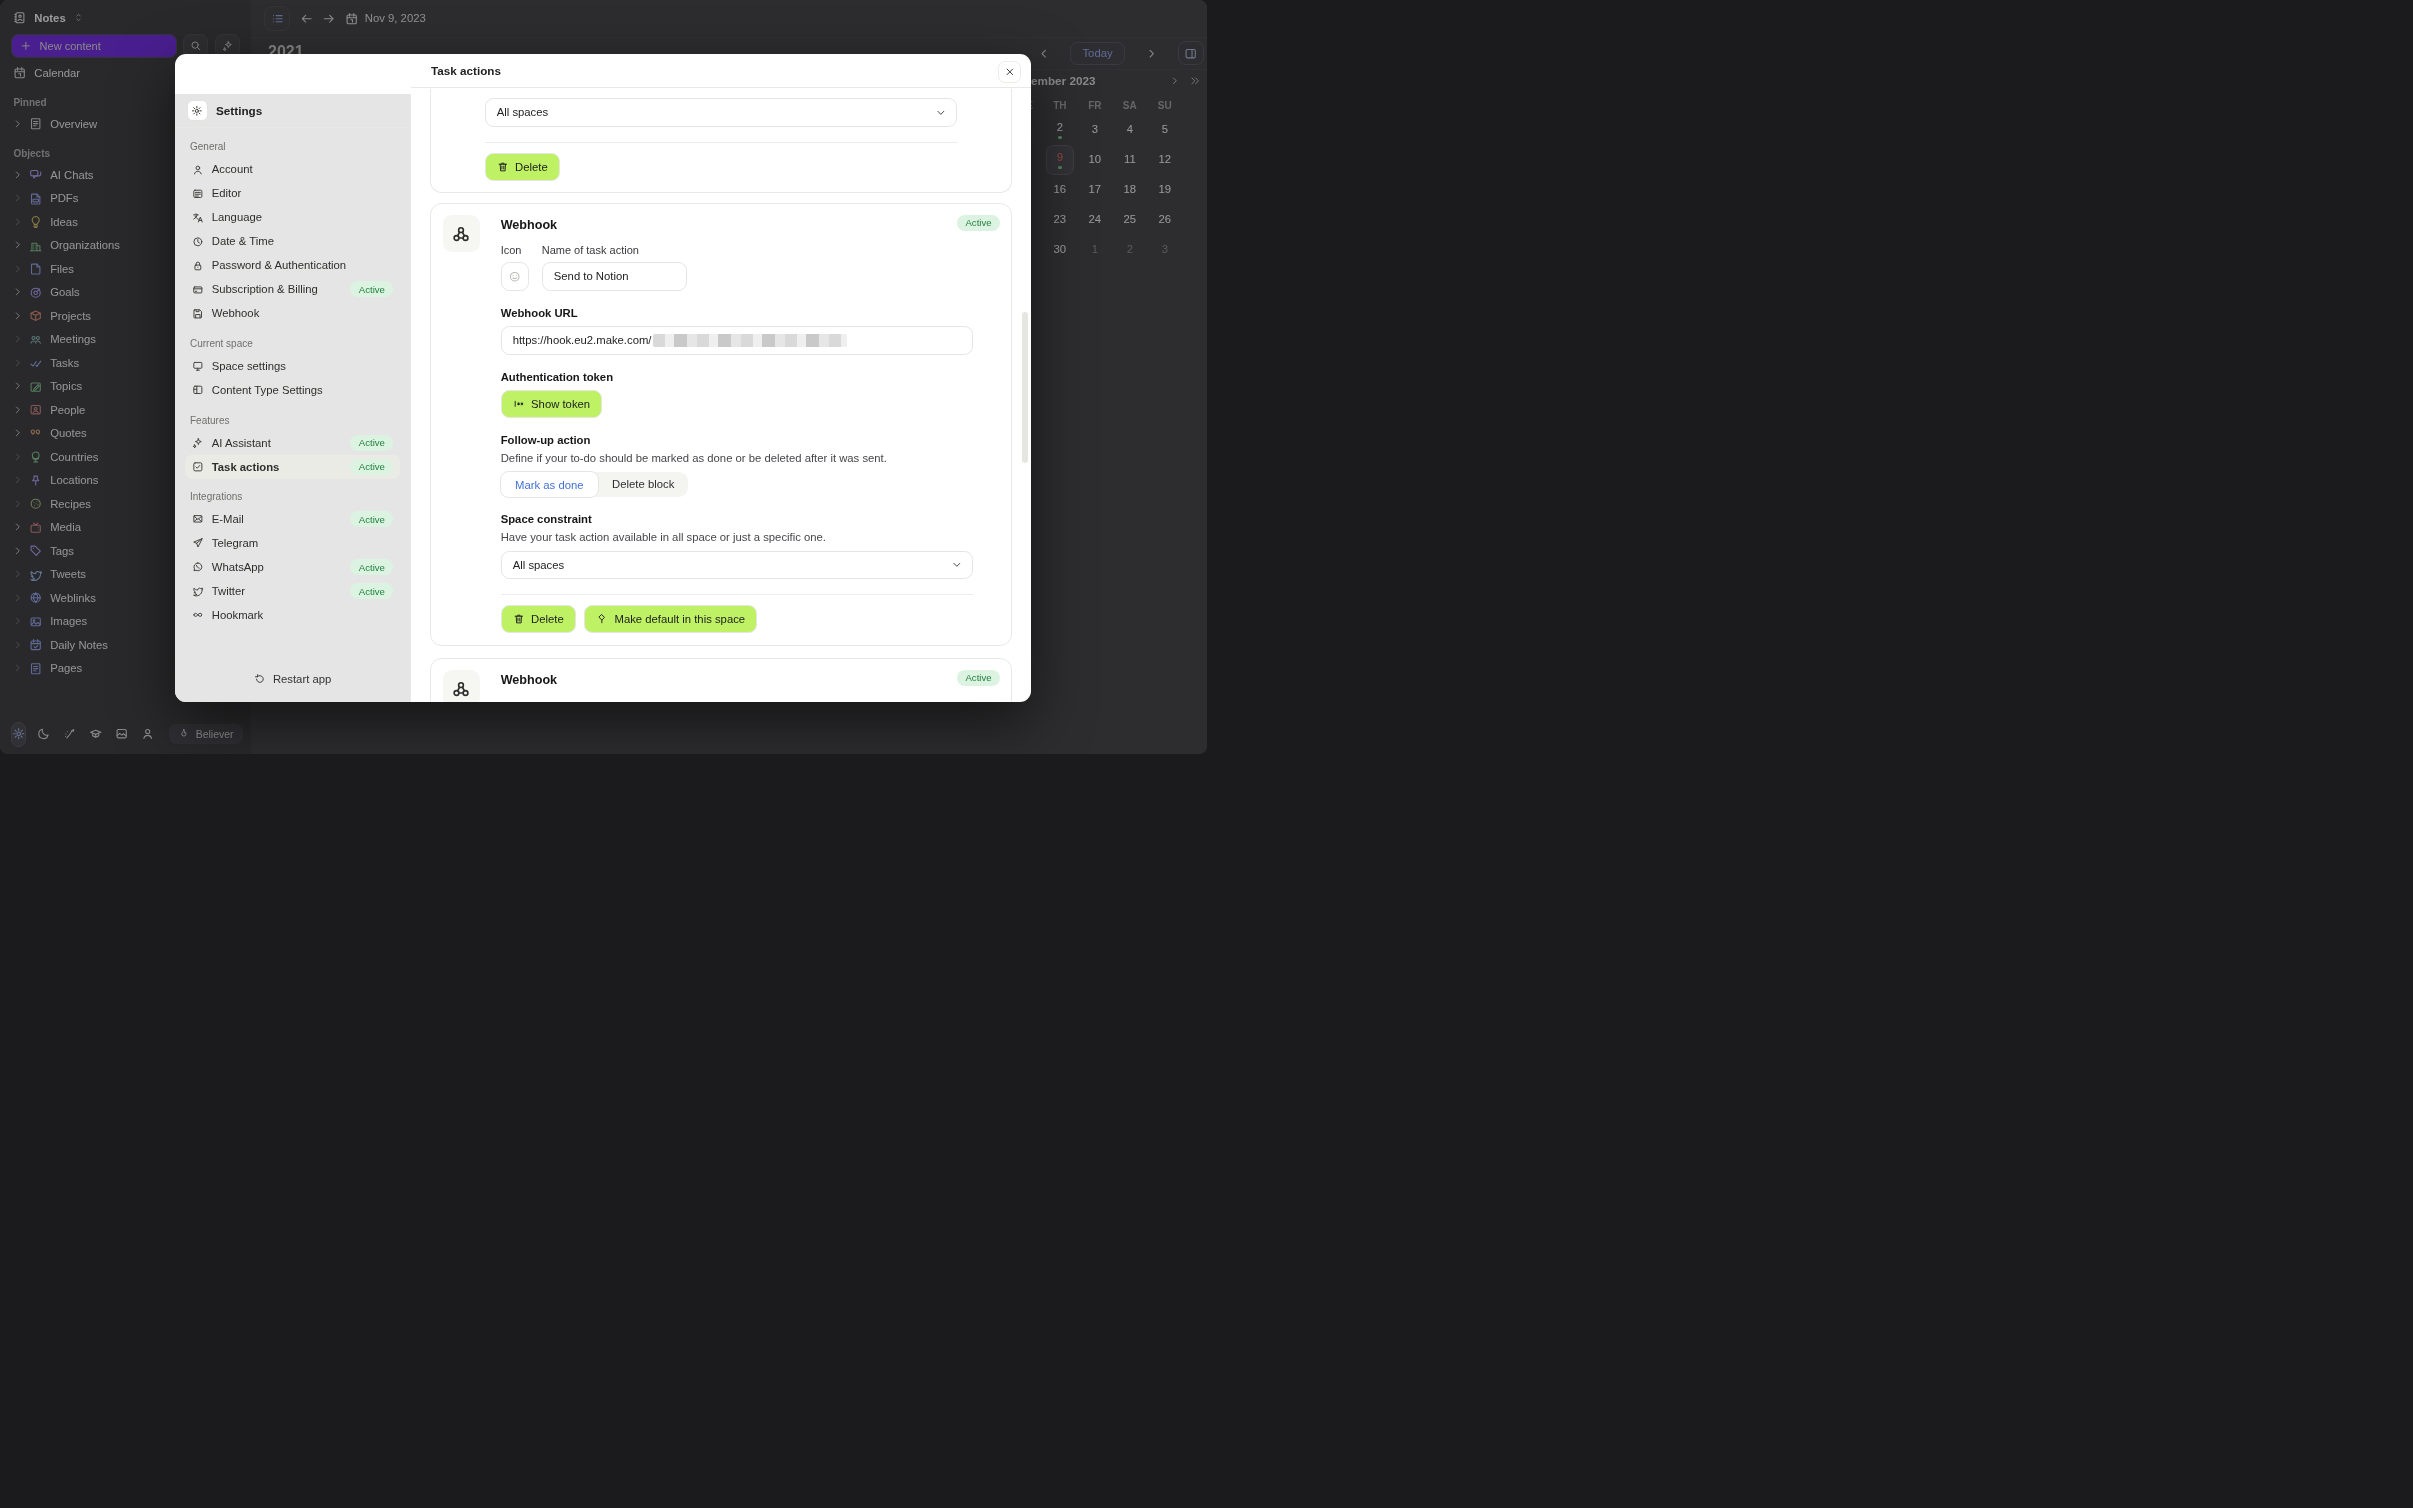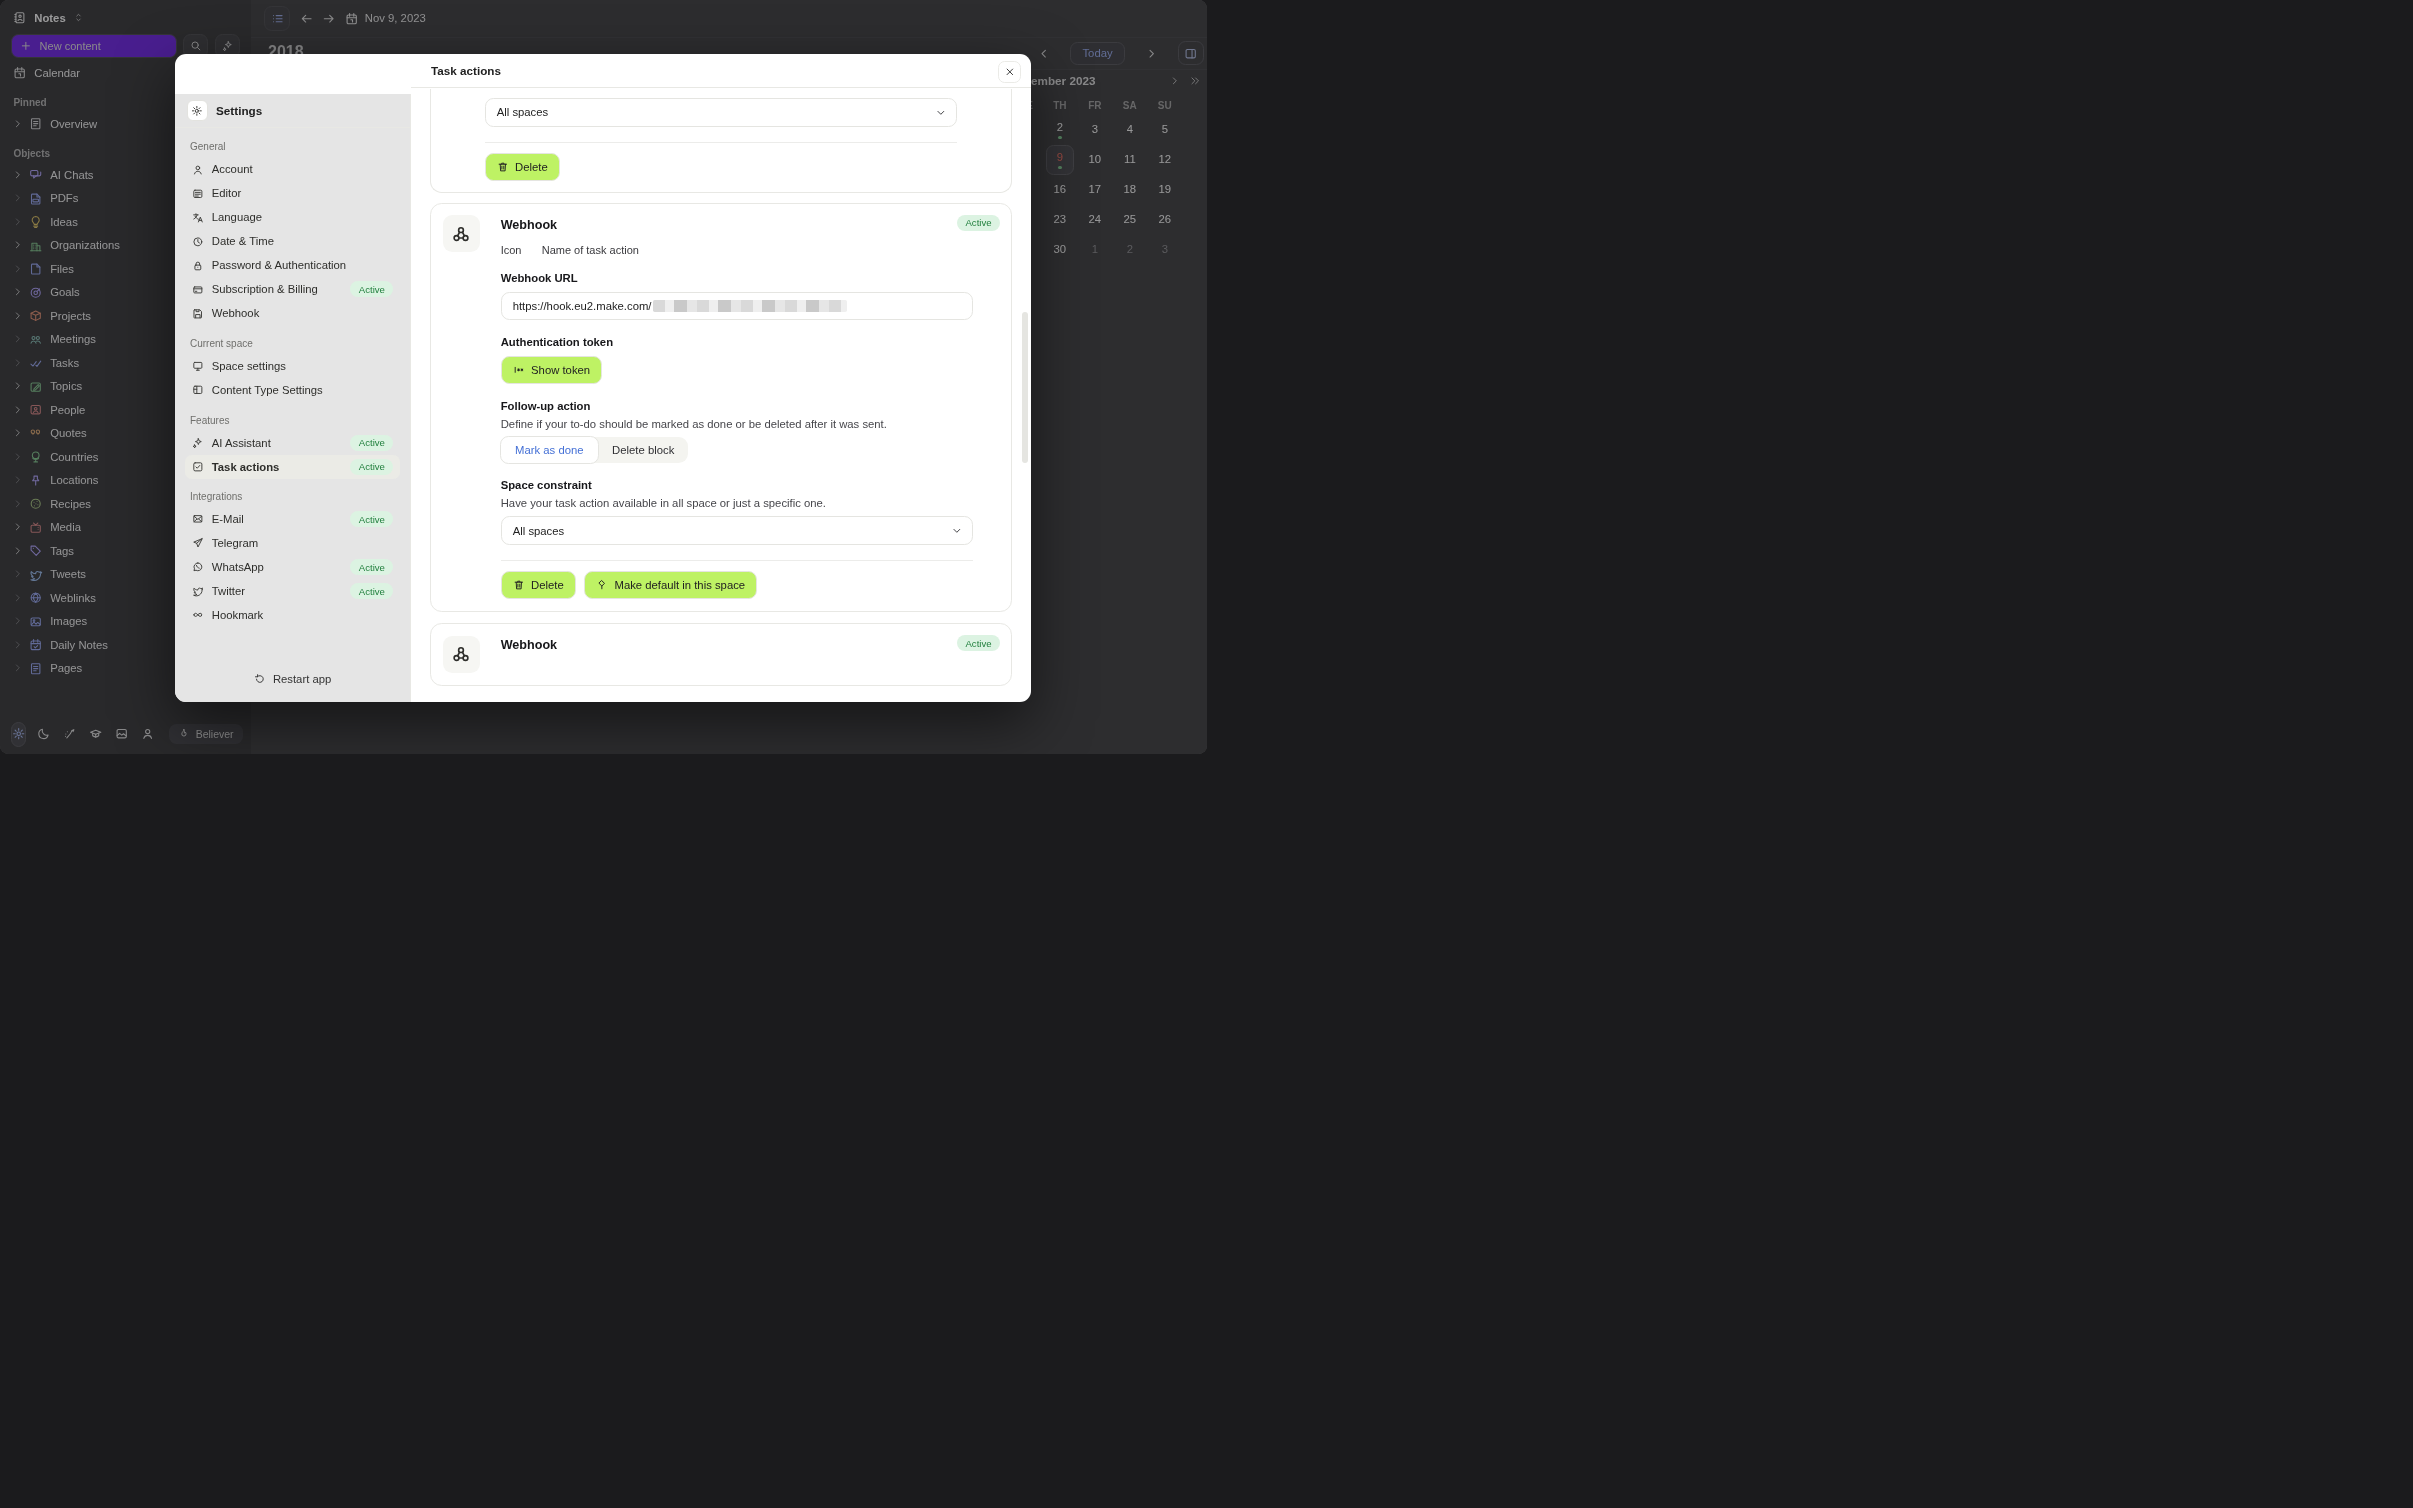--- a/index.html
+++ b/index.html
@@ -623,21 +623,21 @@
               <svg viewBox="0 0 16 16" fill="none" stroke="currentColor" stroke-width="1.3" stroke-linecap="round" stroke-linejoin="round">
                 <rect x="2.5" y="3.5" width="11" height="10.5" rx="1.6"></rect>
                 <path d="M5.5 1.8v3.2M10.5 1.8v3.2M2.5 6.8h11"></path>
                 <path d="M7 9.2h2v2.6"></path>
               </svg>
             </span>
           <span>Nov 9, 2023</span>
         </span>
       </div>
       <div class="c-row2">
-        <span class="c-year">2018</span>
+        <span class="c-year">2021</span>
         <div class="tabs" id="tabs-row">
             <span class="tab">Month</span>
             <span class="tab">Week</span>
             <span class="tab">Three days</span>
             <span class="tab active">Day</span>
           </div>
         <div class="c-right">
           <span class="ic">
               <svg viewBox="0 0 16 16" fill="none" stroke="currentColor" stroke-width="1.3" stroke-linecap="round" stroke-linejoin="round">
                 <path d="M10 4 6 8l4 4"></path>
@@ -1003,20 +1003,31 @@
                         <circle cx="8" cy="4.9" r="1.9"></circle>
                         <circle cx="4.4" cy="11.2" r="1.9"></circle>
                         <circle cx="11.6" cy="11.2" r="1.9"></circle>
                         <path d="M6.9 6.5 5.3 9.4M9.1 6.5l1.6 2.9M6.3 11.2h3.4"></path>
                       </svg>
                     </span>
                   </span>
                   <div class="card-col"><div class="card-title">Webhook</div><div class="pair">
                       <span class="l1">Icon</span>
                       <span>Name of task action</span>
+                    </div><div class="fields">
+                      <span class="icon-field">
+                        <span class="ic ">
+                          <svg viewBox="0 0 16 16" fill="none" stroke="currentColor" stroke-width="1.3" stroke-linecap="round" stroke-linejoin="round">
+                            <circle cx="8" cy="8" r="5.1"></circle>
+                            <path d="M6.1 6.7h.01M9.9 6.7h.01"></path>
+                            <path d="M5.9 9.4c1.1 1.1 3.1 1.1 4.2 0"></path>
+                          </svg>
+                        </span>
+                      </span>
+                      <div class="text-input name-input">Send to Notion</div>
                     </div><div class="flabel">Webhook URL</div><div class="text-input w-full url-input">
                       <span>https://hook.eu2.make.com/</span>
                       <span class="redact"></span>
                     </div><div class="flabel">Authentication token</div><span class="sm-btn">
                       <span class="ic ic14">
                         <svg viewBox="0 0 16 16" fill="none" stroke="currentColor" stroke-width="1.3" stroke-linecap="round" stroke-linejoin="round">
                           <path d="M3 4.6v6.8"></path>
                           <path d="M7.6 6.6v2.8M6.4 7.3l2.4 1.4M8.8 7.3 6.4 8.7"></path>
                           <path d="M12.2 6.6v2.8M11 7.3l2.4 1.4M13.4 7.3 11 8.7"></path>
                         </svg>

